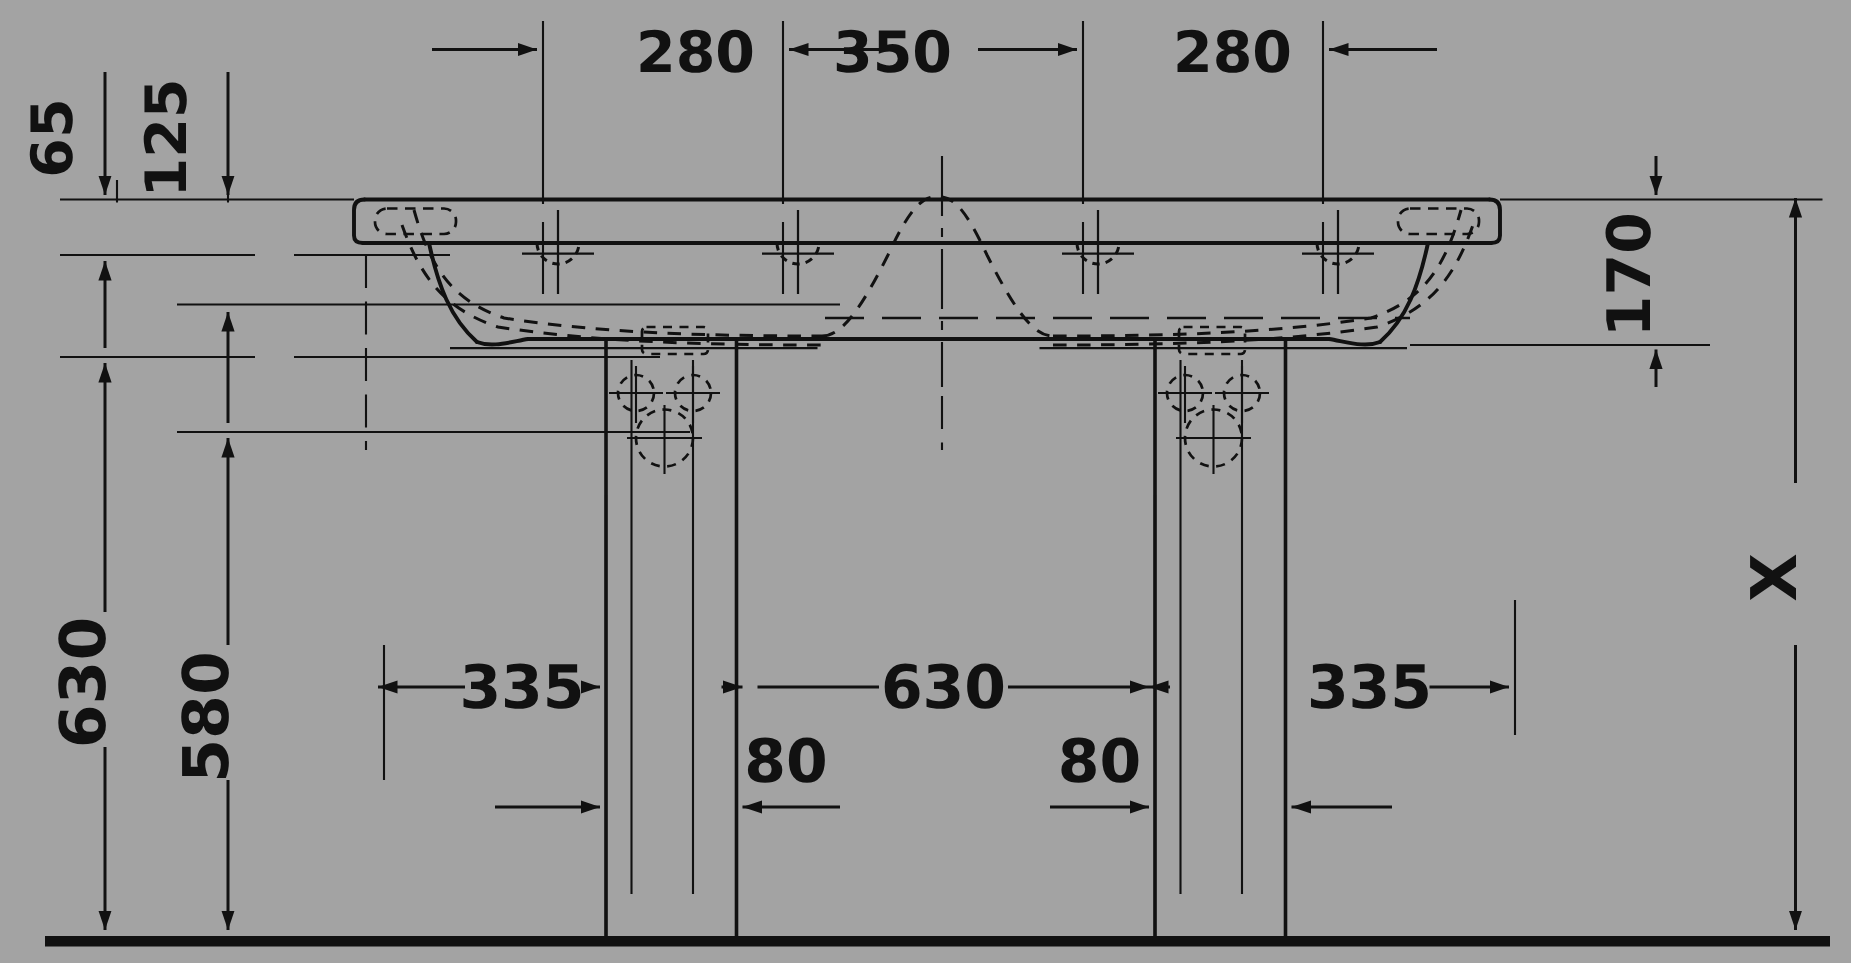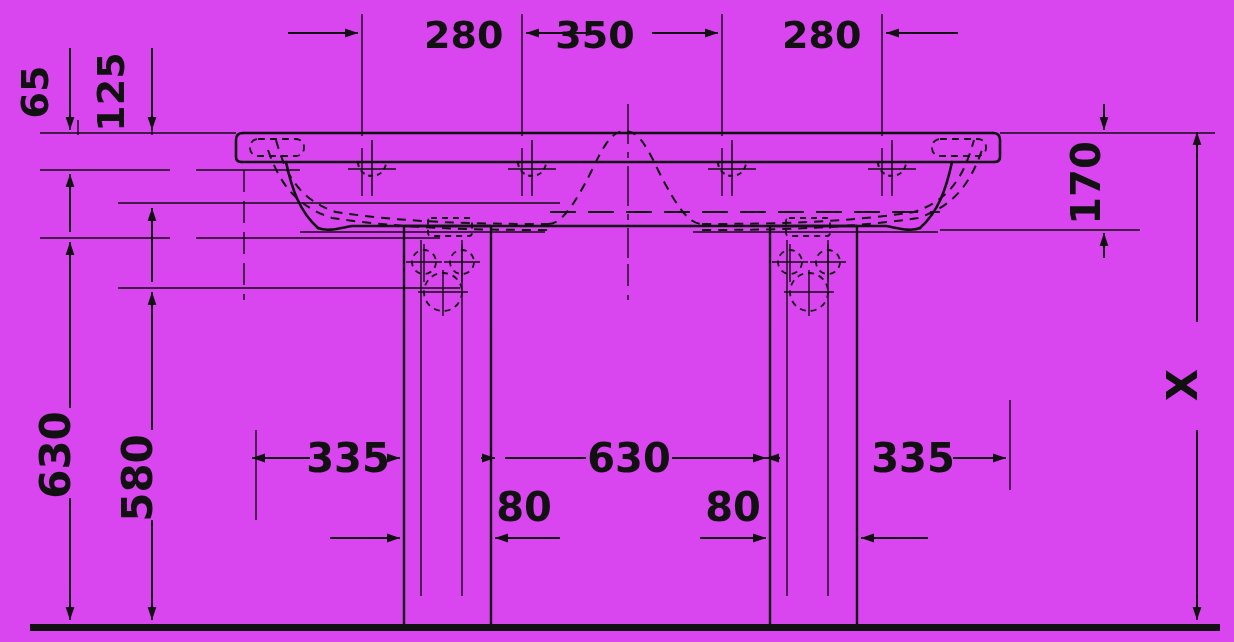--- a/index.html
+++ b/index.html
@@ -8,21 +8,21 @@
     padding: 0;
     background: #ffffff;
   }
   body {
     font-family: "Liberation Sans", sans-serif;
   }
   #stage {
     position: relative;
     width: 1234px;
     height: 642px;
-    background: #d946ef;
+    background: #a3a3a3;
     overflow: hidden;
   }
   #stage svg {
     position: absolute;
     left: 0;
     top: 0;
     display: block;
   }
   .dimtext {
     font-family: "DejaVu Sans", "Liberation Sans", sans-serif;

